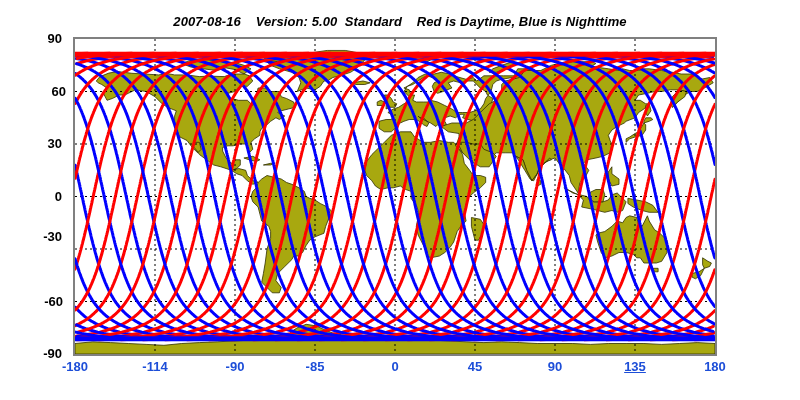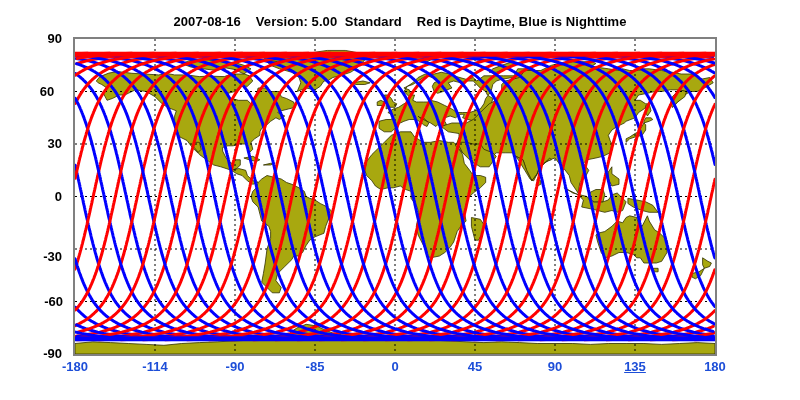--- a/index.html
+++ b/index.html
@@ -5,20 +5,21 @@
   html,body{margin:0;padding:0;}
   body{
     width:800px;height:400px;background:#ffffff;
     font-family:"Liberation Sans","DejaVu Sans",sans-serif;
     overflow:hidden;position:relative;
   }
   #chart-title{
     position:absolute;left:0;top:14px;width:800px;text-align:center;
     font-size:13px;font-weight:bold;color:#000000;letter-spacing:.1px;
     white-space:pre;
+    font-style:italic;
   }
   #plot-frame{
     position:absolute;left:73px;top:37px;width:644px;height:319px;
     border:2px solid #808080;box-sizing:border-box;background:#ffffff;
   }
   #plot-inner{position:absolute;left:0;top:0;right:0;bottom:0;overflow:hidden;}
   #map-svg{position:absolute;left:0;top:0;width:100%;height:100%;display:block;}
   .ytick-label{
     position:absolute;right:0;text-align:right;width:62px;
     font-size:13px;font-weight:bold;color:#000;line-height:1;
@@ -205,24 +206,24 @@
           <path d="M432.1 14.3 L425.8 14.4 L419.5 14.5 L413.4 14.6 L407.4 14.8 L401.5 15.0 L395.8 15.3 L390.4 15.6 L385.1 16.0 L380.1 16.4 L375.4 16.8 L370.9 17.3 L366.6 17.8 L362.6 18.3 L358.8 18.8 L355.2 19.4 L351.8 20.0 L348.6 20.6 L345.6 21.3 L342.8 21.9 L340.1 22.6 L337.6 23.3 L335.2 24.0 L332.9 24.7 L330.8 25.4 L328.8 26.1 L326.8 26.8 L325.0 27.6 L323.3 28.3 L321.6 29.1 L320.0 29.8 L318.5 30.6 L317.1 31.4 L315.7 32.2 L314.4 32.9 L313.2 33.7 L312.0 34.5 L310.8 35.3 L309.7 36.1 L308.7 36.9 L307.6 37.7 L306.7 38.5 L305.7 39.3 L304.8 40.1 L303.9 41.0 L303.1 41.8 L302.3 42.6 L301.5 43.4 L300.7 44.2 L300.0 45.1 L299.2 45.9 L298.5 46.7 L297.9 47.6 L297.2 48.4 L296.5 49.2 L295.9 50.1 L295.3 50.9 L294.7 51.7 L294.2 52.6 L293.6 53.4 L293.1 54.2 L292.5 55.1 L292.0 55.9 L291.5 56.8 L291.0 57.6 L290.5 58.5 L290.0 59.3 L289.6 60.2 L289.1 61.0 L288.7 61.9 L288.2 62.7 L287.8 63.5 L287.4 64.4 L287.0 65.2 L286.6 66.1 L286.2 66.9 L285.8 67.8 L285.4 68.7 L285.0 69.5 L284.7 70.4 L284.3 71.2 L283.9 72.1 L283.6 72.9 L283.3 73.8 L282.9 74.6 L282.6 75.5 L282.2 76.3 L281.9 77.2 L281.6 78.1 L281.3 78.9 L281.0 79.8 L280.7 80.6 L280.4 81.5 L280.1 82.3 L279.8 83.2 L279.5 84.1 L279.2 84.9 L278.9 85.8 L278.6 86.6 L278.3 87.5 L278.1 88.4 L277.8 89.2 L277.5 90.1 L277.3 90.9 L277.0 91.8 L276.7 92.7 L276.5 93.5 L276.2 94.4 L276.0 95.2 L275.7 96.1 L275.5 97.0 L275.2 97.8 L275.0 98.7 L274.7 99.6 L274.5 100.4 L274.2 101.3 L274.0 102.1 L273.8 103.0 L273.5 103.9 L273.3 104.7 L273.1 105.6 L272.8 106.5 L272.6 107.3 L272.4 108.2 L272.2 109.0 L271.9 109.9 L271.7 110.8 L271.5 111.6 L271.3 112.5 L271.1 113.4 L270.9 114.2 L270.6 115.1 L270.4 116.0 L270.2 116.8 L270.0 117.7 L269.8 118.5 L269.6 119.4 L269.4 120.3 L269.2 121.1 L269.0 122.0 L268.8 122.9 L268.6 123.7 L268.4 124.6 L268.1 125.5 L267.9 126.3 L267.7 127.2 L267.5 128.1 L267.3 128.9 L267.1 129.8 L267.0 130.7 L266.8 131.5 L266.6 132.4 L266.4 133.3 L266.2 134.1 L266.0 135.0 L265.8 135.9 L265.6 136.7 L265.4 137.6 L265.2 138.4 L265.0 139.3 L264.8 140.2 L264.6 141.0 L264.4 141.9 L264.2 142.8 L264.0 143.6 L263.9 144.5 L263.7 145.4 L263.5 146.2 L263.3 147.1 L263.1 148.0 L262.9 148.8 L262.7 149.7 L262.5 150.6 L262.3 151.4 L262.2 152.3 L262.0 153.2 L261.8 154.0 L261.6 154.9 L261.4 155.8 L261.2 156.6 L261.0 157.5 L260.8 158.4 L260.6 159.2 L260.5 160.1 L260.3 161.0 L260.1 161.8 L259.9 162.7 L259.7 163.6 L259.5 164.4 L259.3 165.3 L259.1 166.2 L259.0 167.0 L258.8 167.9 L258.6 168.8 L258.4 169.6 L258.2 170.5 L258.0 171.4 L257.8 172.2 L257.6 173.1 L257.4 174.0 L257.2 174.8 L257.0 175.7 L256.9 176.6 L256.7 177.4 L256.5 178.3 L256.3 179.1 L256.1 180.0 L255.9 180.9 L255.7 181.7 L255.5 182.6 L255.3 183.5 L255.1 184.3 L254.9 185.2 L254.7 186.1 L254.5 186.9 L254.3 187.8 L254.1 188.7 L253.9 189.5 L253.7 190.4 L253.5 191.3 L253.3 192.1 L253.1 193.0 L252.9 193.9 L252.7 194.7 L252.5 195.6 L252.3 196.5 L252.0 197.3 L251.8 198.2 L251.6 199.0 L251.4 199.9 L251.2 200.8 L251.0 201.6 L250.8 202.5 L250.5 203.4 L250.3 204.2 L250.1 205.1 L249.9 206.0 L249.7 206.8 L249.4 207.7 L249.2 208.5 L249.0 209.4 L248.7 210.3 L248.5 211.1 L248.3 212.0 L248.0 212.9 L247.8 213.7 L247.6 214.6 L247.3 215.4 L247.1 216.3 L246.8 217.2 L246.6 218.0 L246.3 218.9 L246.1 219.8 L245.8 220.6 L245.6 221.5 L245.3 222.3 L245.1 223.2 L244.8 224.1 L244.5 224.9 L244.3 225.8 L244.0 226.6 L243.7 227.5 L243.4 228.4 L243.2 229.2 L242.9 230.1 L242.6 230.9 L242.3 231.8 L242.0 232.7 L241.7 233.5 L241.4 234.4 L241.1 235.2 L240.8 236.1 L240.4 236.9 L240.1 237.8 L239.8 238.7 L239.5 239.5 L239.1 240.4 L238.8 241.2 L238.5 242.1 L238.1 242.9 L237.7 243.8 L237.4 244.6 L237.0 245.5 L236.6 246.3 L236.3 247.2 L235.9 248.1 L235.5 248.9 L235.1 249.8 L234.7 250.6 L234.2 251.5 L233.8 252.3 L233.4 253.1 L232.9 254.0 L232.5 254.8 L232.0 255.7 L231.5 256.5 L231.1 257.4 L230.6 258.2 L230.1 259.1 L229.5 259.9 L229.0 260.8 L228.5 261.6 L227.9 262.4 L227.3 263.3 L226.7 264.1 L226.1 264.9 L225.5 265.8 L224.9 266.6 L224.2 267.4 L223.5 268.3 L222.8 269.1 L222.1 269.9 L221.4 270.8 L220.6 271.6 L219.8 272.4 L219.0 273.2 L218.1 274.0 L217.2 274.9 L216.3 275.7 L215.4 276.5 L214.4 277.3 L213.4 278.1 L212.3 278.9 L211.2 279.7 L210.1 280.5 L208.9 281.3 L207.6 282.1 L206.3 282.8 L204.9 283.6 L203.5 284.4 L202.0 285.2 L200.4 285.9 L198.8 286.7 L197.0 287.4 L195.2 288.2 L193.3 288.9 L191.3 289.6 L189.1 290.3 L186.9 291.0 L184.5 291.7 L181.9 292.4 L179.3 293.1 L176.4 293.7 L173.4 294.4 L170.2 295.0 L166.8 295.6 L163.2 296.2 L159.4 296.7 L155.4 297.2 L151.2 297.7 L146.6 298.2 L141.9 298.6 L136.9 299.0 L131.7 299.4 L126.2 299.7 L120.6 300.0 L114.7 300.2 L108.7 300.4 L102.5 300.5 L96.3 300.6 L90.0 300.7" fill="none" stroke="#ff0000" stroke-width="3" stroke-linecap="round" stroke-linejoin="round"></path>
           <rect x="0" y="12.725000000000003" width="640" height="5" fill="#ff0000"></rect>
           <rect x="0" y="297.27500000000003" width="640" height="5" fill="#0000ff"></rect>
         </g>
     </svg>
   </div>
 </div>
 
 <div id="y-axis">
     <div class="ytick-label" style="top: 32px; left: 0px;">90</div>
-    <div class="ytick-label" style="top: 84.5px; left: 16px; text-align: center;">60</div>
+    <div class="ytick-label" style="top: 84.5px; left: 4px;">60</div>
     <div class="ytick-label" style="top: 137px; left: 0px;">30</div>
     <div class="ytick-label" style="top: 189.5px; left: 0px;">0</div>
-    <div class="ytick-label" style="top: 250px; left: 0px;">-30</div>
+    <div class="ytick-label" style="top: 230px; left: 0px;">-30</div>
     <div class="ytick-label" style="top: 294.5px; left: 1px;">-60</div>
     <div class="ytick-label" style="top: 347px; left: 0px;">-90</div>
   </div>
 <div id="x-axis">
     <div class="xtick-label" style="left: 45px; width: 60px; top: 360px;">-180</div>
     <div class="xtick-label" style="left: 125px; width: 60px; top: 360px;">-114</div>
     <div class="xtick-label" style="left: 205px; width: 60px; top: 360px;">-90</div>
     <div class="xtick-label" style="left: 285px; width: 60px; top: 360px;">-85</div>
     <div class="xtick-label" style="left: 365px; width: 60px; top: 360px;">0</div>
     <div class="xtick-label" style="left: 445px; width: 60px; top: 360px;">45</div>

